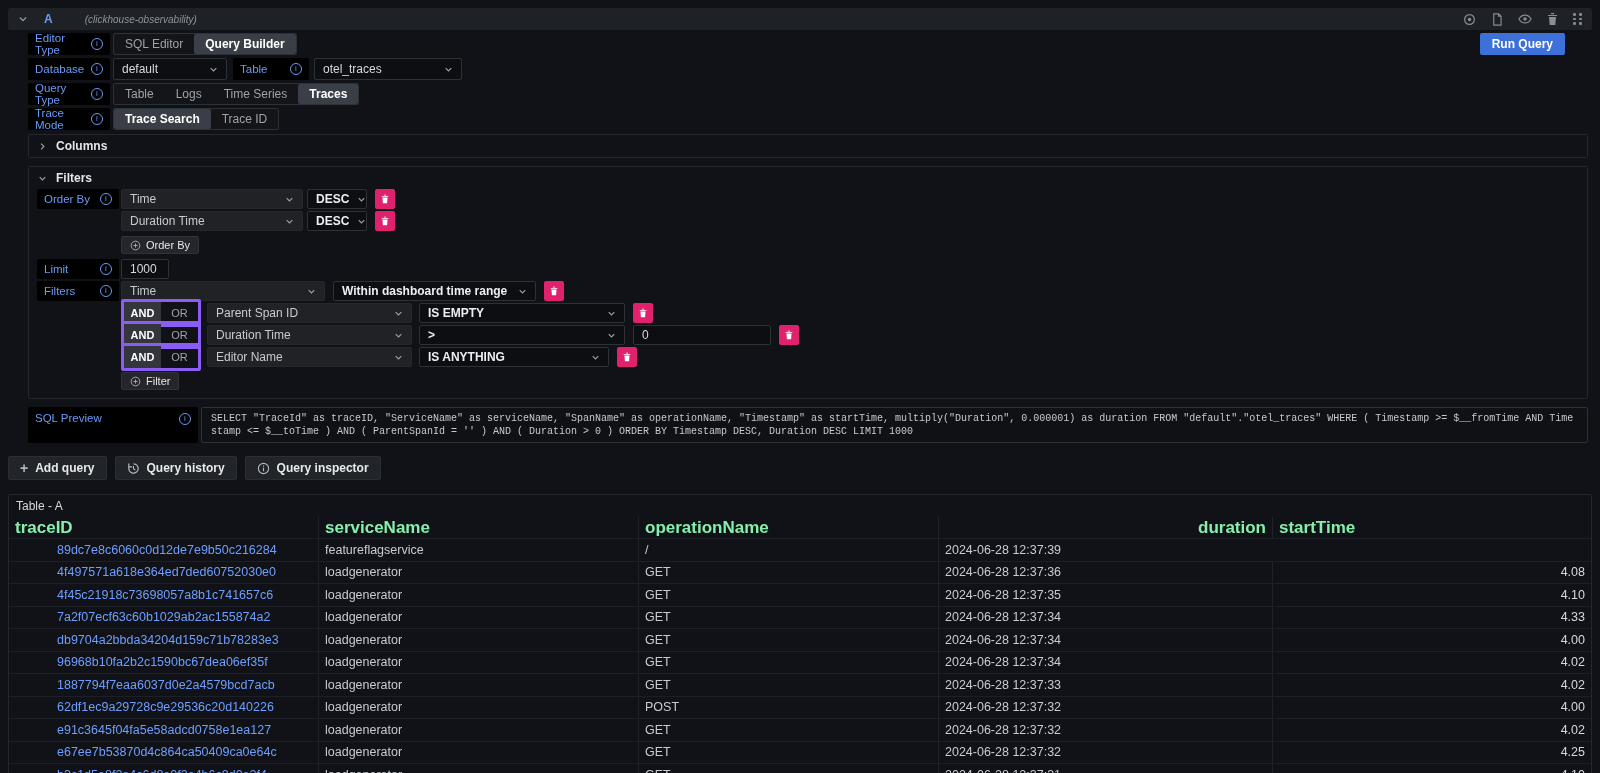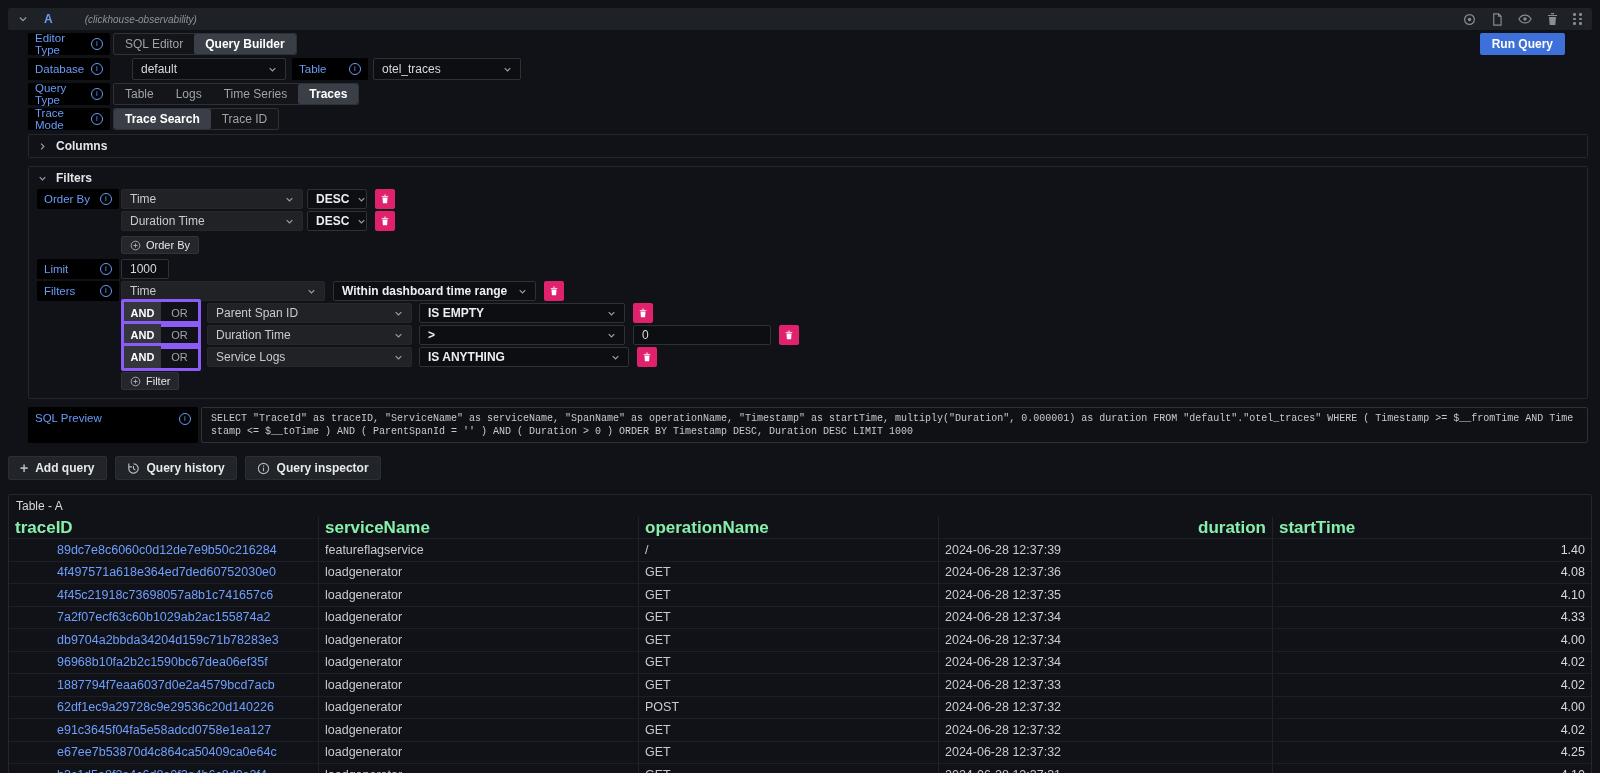--- a/index.html
+++ b/index.html
@@ -194,21 +194,21 @@
         <span class="radio-option">SQL Editor</span>
         <span class="radio-option selected">Query Builder</span>
       </span>
     </div>
 
     <div class="control-row">
       <span class="chip">
         <span>Database</span>
           <span class="info-i">i</span>
       </span>
-      <span class="select" style="width:154px;margin-left:19px;">
+      <span class="select" style="width:114px;">
         <span>default</span>
         <span class="caret">
             <svg width="9" height="9" viewBox="0 0 16 16">
               <path d="M3 5.5l5 5 5-5" stroke="currentColor" stroke-width="2" fill="none"></path>
             </svg>
           </span>
       </span>
       <span class="chip mid">
         <span>Table</span>
           <span class="info-i">i</span>
@@ -433,28 +433,28 @@
       </div>
 
       
       <div class="fil-row">
         <span class="spacer"></span>
         <span class="andor">
           <span class="opt on">AND</span>
           <span class="opt">OR</span>
         </span>
         <span class="select soft" style="width:205px;">
-          <span>Service Logs</span>
-          <span class="caret">
-              <svg width="9" height="9" viewBox="0 0 16 16">
-                <path d="M3 5.5l5 5 5-5" stroke="currentColor" stroke-width="2" fill="none"></path>
-              </svg>
-            </span>
-        </span>
-        <span class="select bold" style="width:210px;margin-left:7px;">
+          <span>Editor Name</span>
+          <span class="caret">
+              <svg width="9" height="9" viewBox="0 0 16 16">
+                <path d="M3 5.5l5 5 5-5" stroke="currentColor" stroke-width="2" fill="none"></path>
+              </svg>
+            </span>
+        </span>
+        <span class="select bold" style="width:190px;margin-left:7px;">
           <span>IS ANYTHING</span>
           <span class="caret">
               <svg width="9" height="9" viewBox="0 0 16 16">
                 <path d="M3 5.5l5 5 5-5" stroke="currentColor" stroke-width="2" fill="none"></path>
               </svg>
             </span>
         </span>
         <button class="trash-btn">
           <svg width="9" height="10" viewBox="0 0 12 13">
               <path fill="currentColor" d="M1 2h10v1.3H1zM4.3 0h3.4v1.3H4.3zM2.2 4.3h7.6L9.1 13H2.9z"></path>
@@ -524,21 +524,20 @@
 
   <div class="tbody">
 
   <div class="trow">
         <div class="td">
           <a class="trace-link">89dc7e8c6060c0d12de7e9b50c216284</a>
         </div>
         <div class="td">featureflagservice</div>
         <div class="td">/</div>
         <div class="td">2024-06-28 12:37:39</div>
-        <div class="td dur">1.40</div>
       </div>
       <div class="trow">
         <div class="td">
           <a class="trace-link">4f497571a618e364ed7ded60752030e0</a>
         </div>
         <div class="td">loadgenerator</div>
         <div class="td">GET</div>
         <div class="td">2024-06-28 12:37:36</div>
         <div class="td dur">4.08</div>
       </div>

